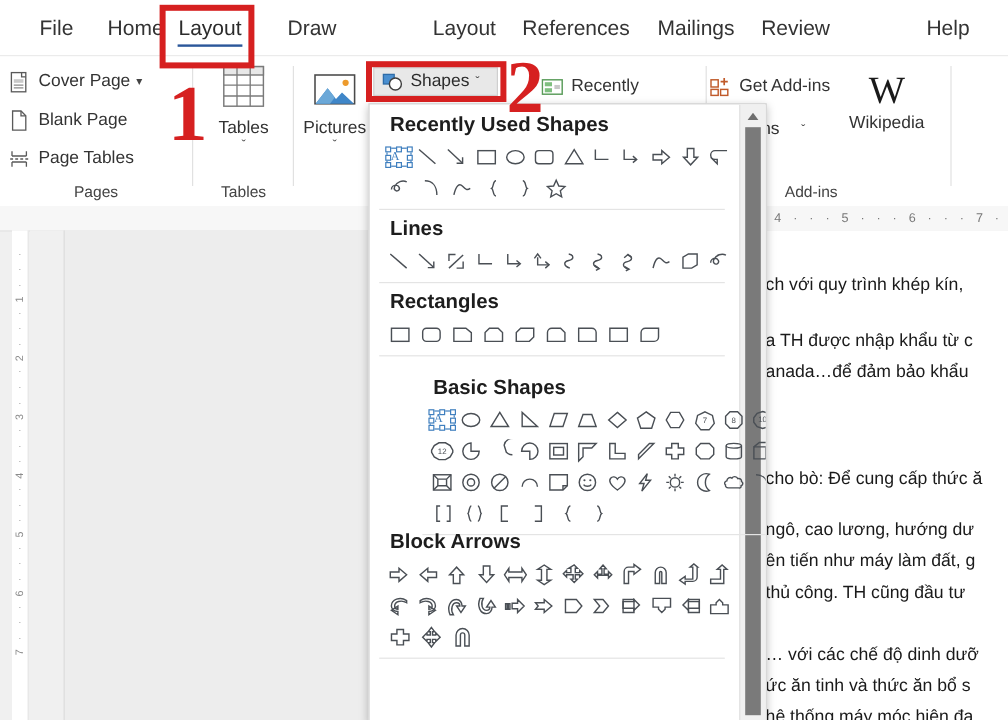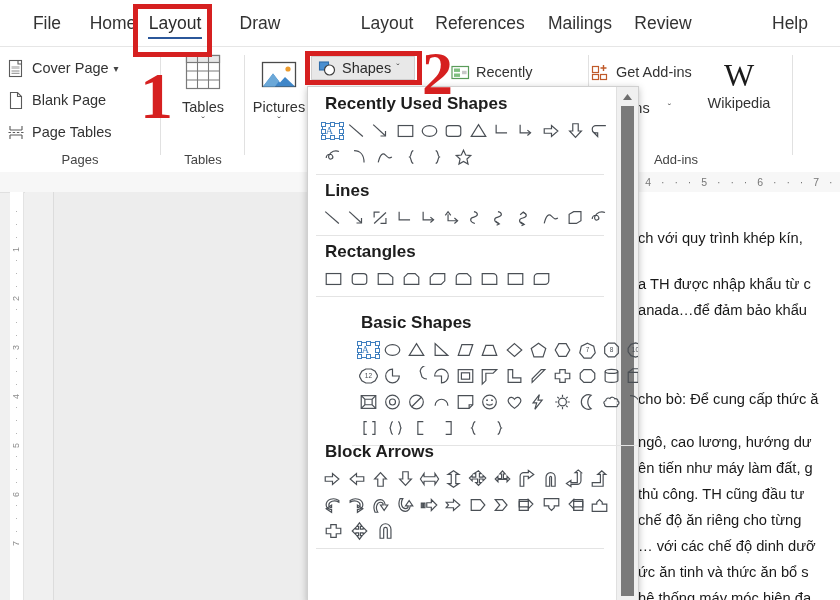--- a/index.html
+++ b/index.html
@@ -348,21 +348,20 @@
   <div id="doc-gutter"></div>
   <div id="doc-gutter-edge"></div>
   <div id="doc-text">
       <div class="dline" style="top: 38px;">ch với quy trình khép kín,</div>
       <div class="dline" style="top: 84px;">a TH được nhập khẩu từ c</div>
       <div class="dline" style="top: 110px;">anada…để đảm bảo khẩu</div>
       <div class="dline" style="top: 199px;">cho bò: Để cung cấp thức ă</div>
       <div class="dline" style="top: 242px;">ngô, cao lương, hướng dư</div>
       <div class="dline" style="top: 268px;">ên tiến như máy làm đất, g</div>
       <div class="dline" style="top: 294px;">thủ công. TH cũng đầu tư</div>
-      <div class="dline" style="top: 320px;">chế độ ăn riêng cho từng</div>
       <div class="dline" style="top: 346px;">… với các chế độ dinh dưỡ</div>
       <div class="dline" style="top: 372px;">ức ăn tinh và thức ăn bổ s</div>
       <div class="dline" style="top: 398px;">hệ thống máy móc hiện đạ</div>
     </div>
 </div>
 
 <div id="shapes-menu">
   <div id="menu-scroll">
     <div class="sb-up">
       <svg width="11" height="8" viewBox="0 0 11 8">

